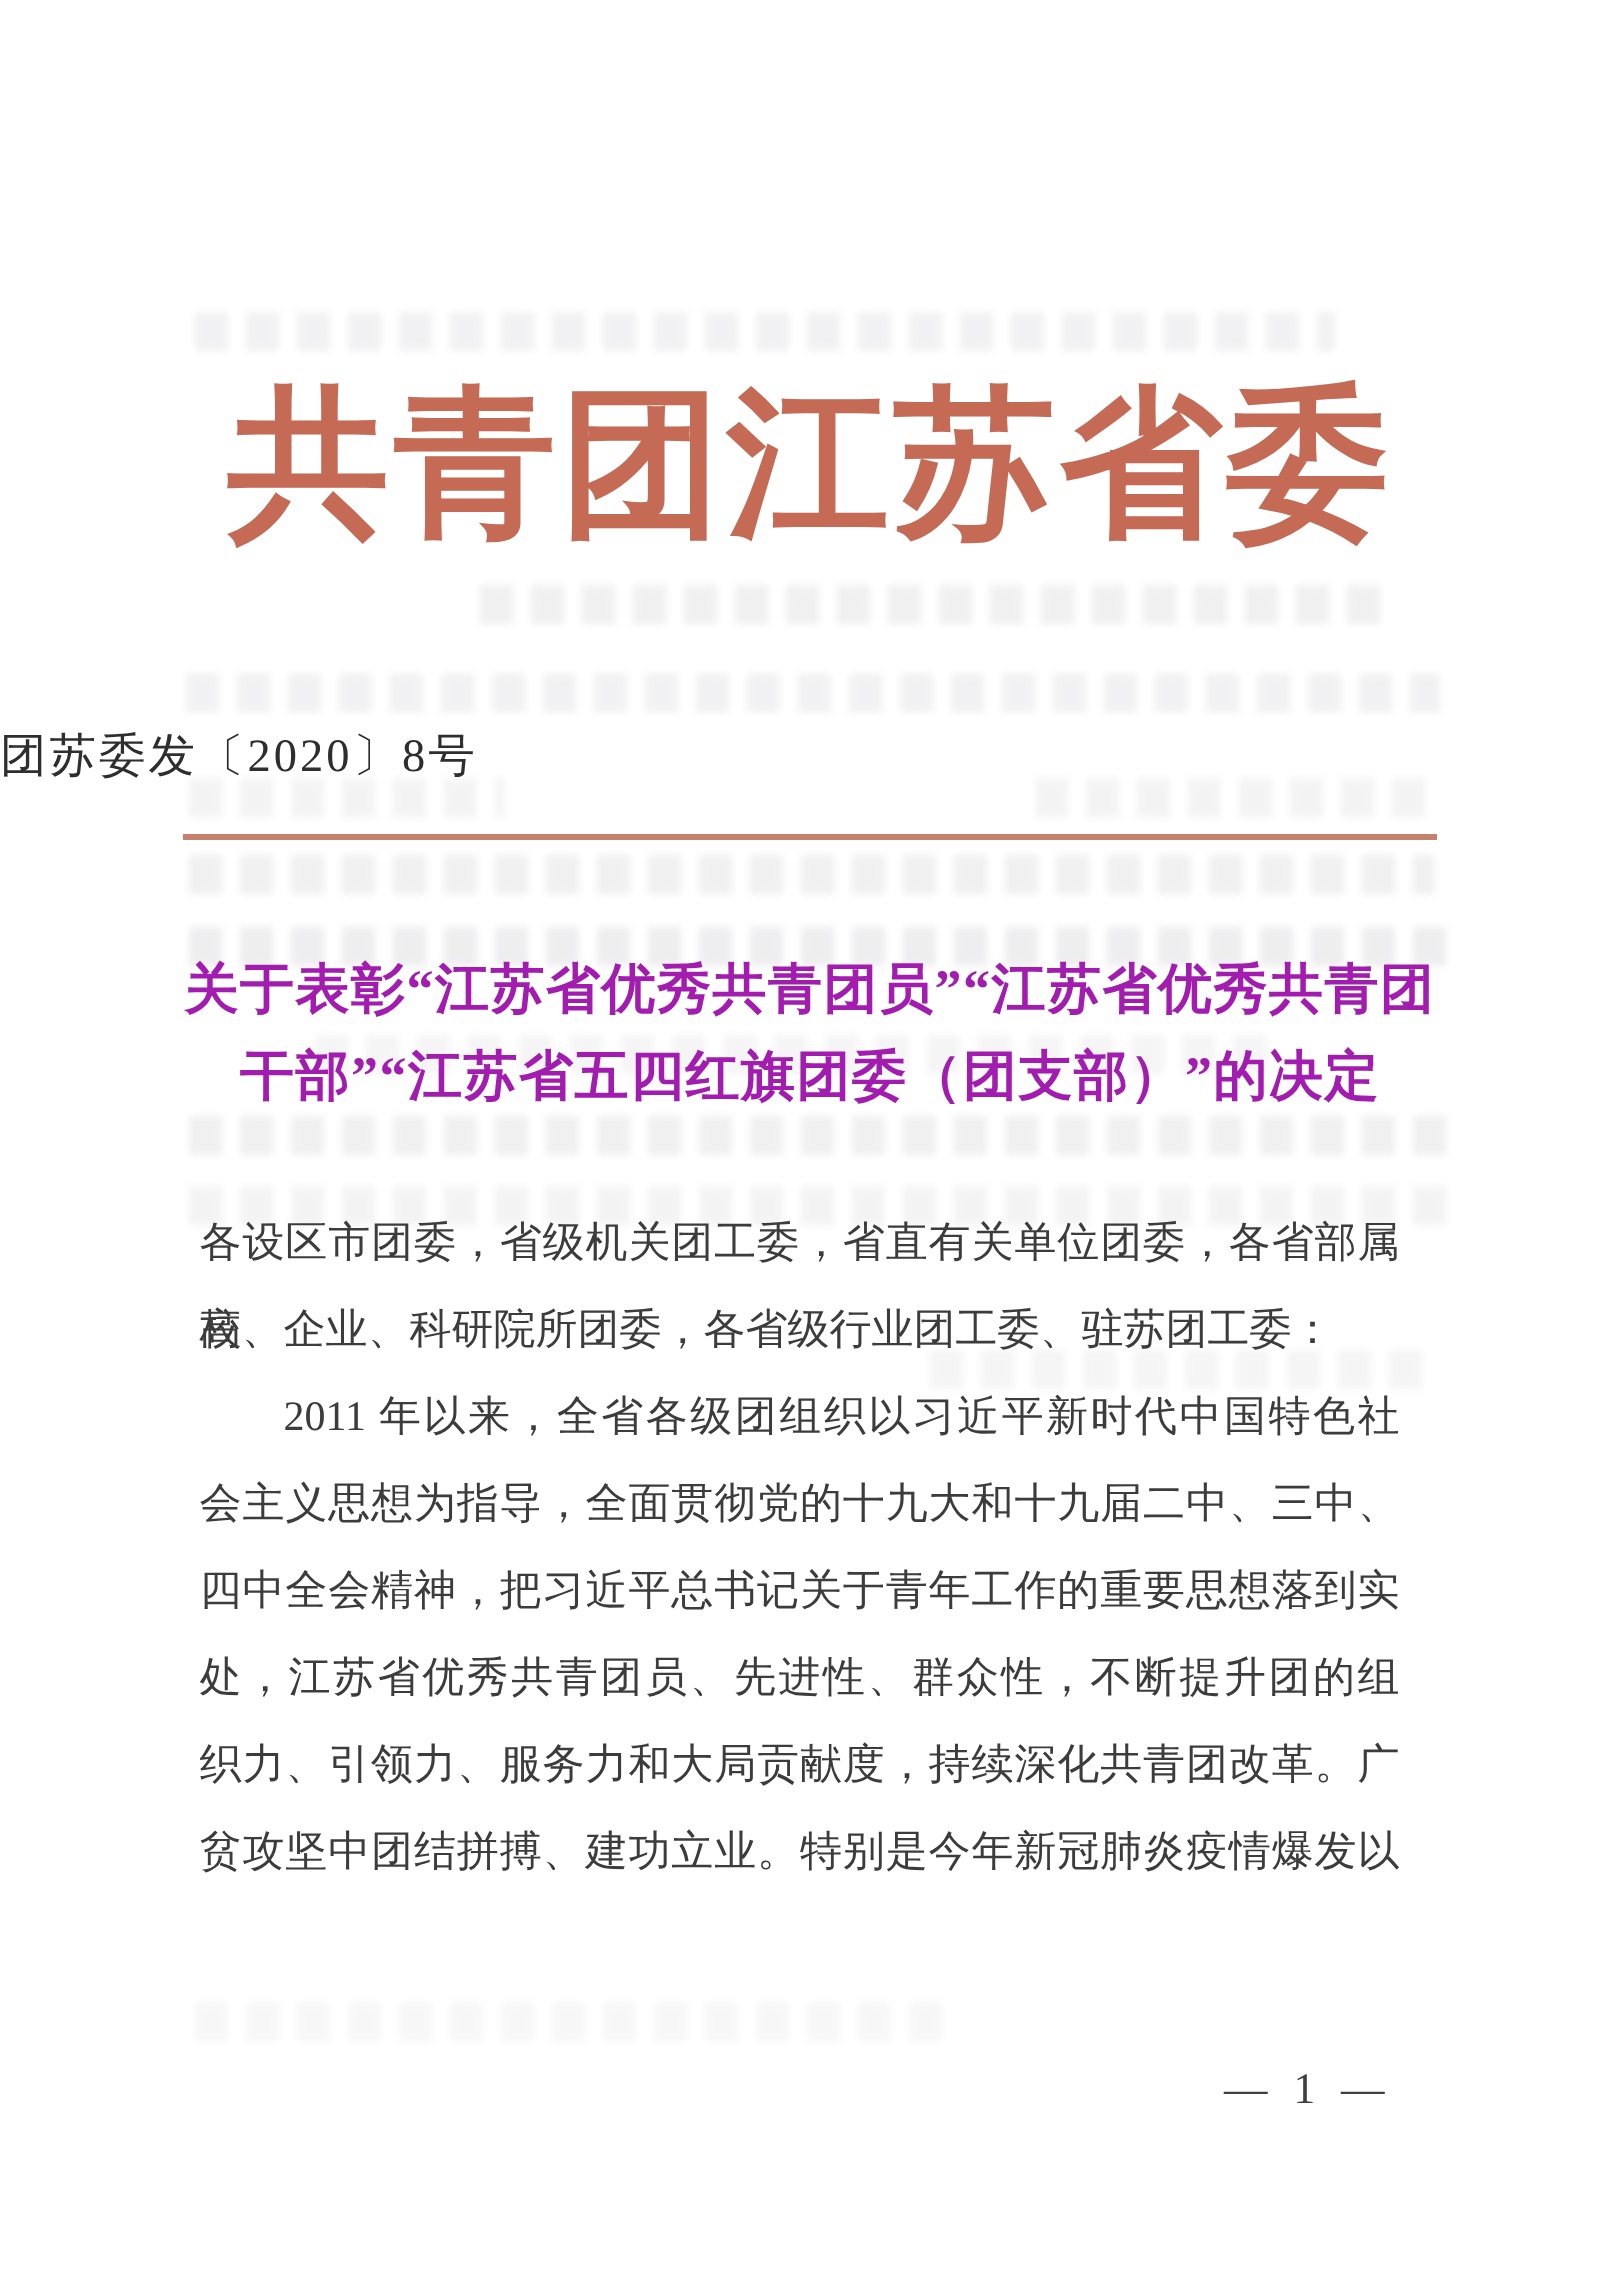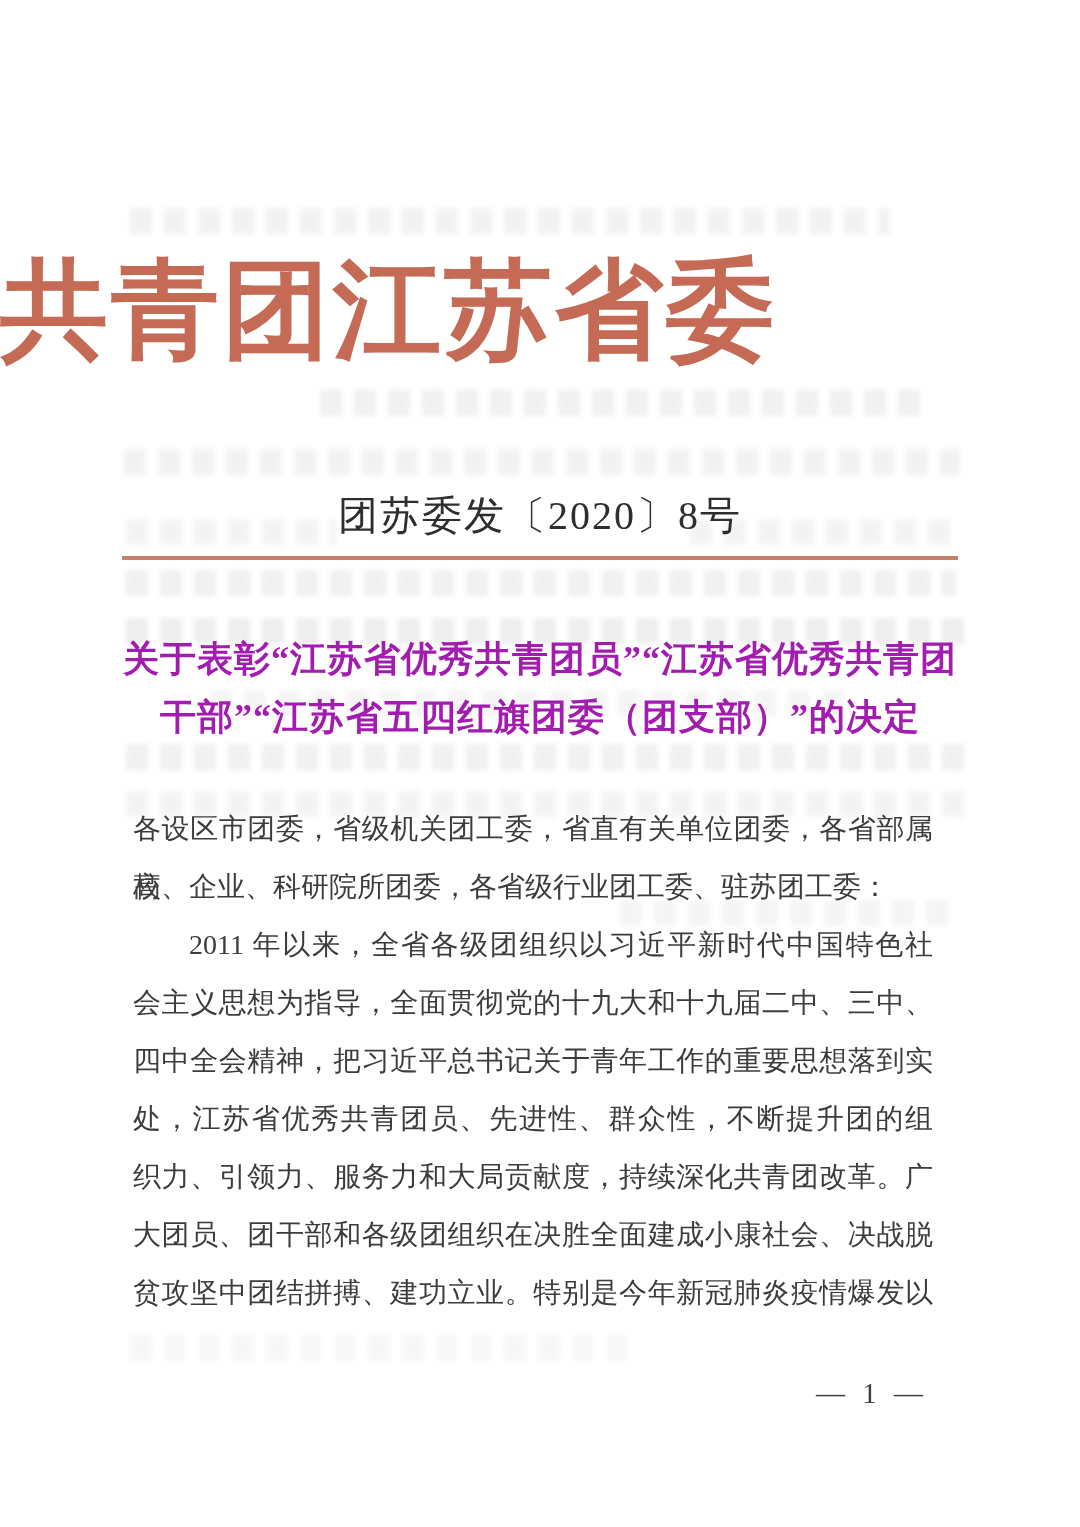--- a/index.html
+++ b/index.html
@@ -17,38 +17,38 @@
     height: 26px;
     background-image: repeating-linear-gradient(90deg, #4a4a5e 0 22px, transparent 22px 34px);
     filter: blur(2.5px);
     pointer-events: none;
   }
   .letterhead {
     position: absolute;
     top: 246px;
     left: 0;
     width: 100%;
+    text-align: center;
     font-size: 108px;
     font-weight: bold;
     letter-spacing: 3px;
     line-height: 130px;
     color: #c46a55;
     white-space: nowrap;
   }
   .doc-number {
     position: absolute;
     top: 478px;
     left: 0;
     width: 100%;
-    text-align: center;
-    font-size: 40px;
+    text-align: left;
+    font-size: 31px;
     line-height: 52px;
     letter-spacing: 2px;
     color: #2e2e2e;
-    margin-top: 12px;
   }
   .red-divider {
     position: absolute;
     top: 556px;
     left: 122px;
     width: 836px;
     height: 4px;
     background: #c5806e;
   }
   .decision-title {
@@ -120,19 +120,18 @@
   </div>
 
   <div class="content" style="color: rgb(60, 60, 60);">
     <div class="line jline">各设区市团委，省级机关团工委，省直有关单位团委，各省部属高</div>
     <div class="line">校、企业、科研院所团委，各省级行业团工委、驻苏团工委：</div>
     <div class="line jline indent">2011 年以来，全省各级团组织以习近平新时代中国特色社</div>
     <div class="line jline">会主义思想为指导，全面贯彻党的十九大和十九届二中、三中、</div>
     <div class="line jline">四中全会精神，把习近平总书记关于青年工作的重要思想落到实</div>
     <div class="line jline">处，江苏省优秀共青团员、先进性、群众性，不断提升团的组</div>
     <div class="line jline">织力、引领力、服务力和大局贡献度，持续深化共青团改革。广</div>
-    <div class="line jline">大团员、团干部和各级团组织在决胜全面建成小康社会、决战脱</div>
     <div class="line jline">贫攻坚中团结拼搏、建功立业。特别是今年新冠肺炎疫情爆发以</div>
   </div>
 
   <div class="page-number">— 1 —</div>
 
 </div>
 
 </body></html>

